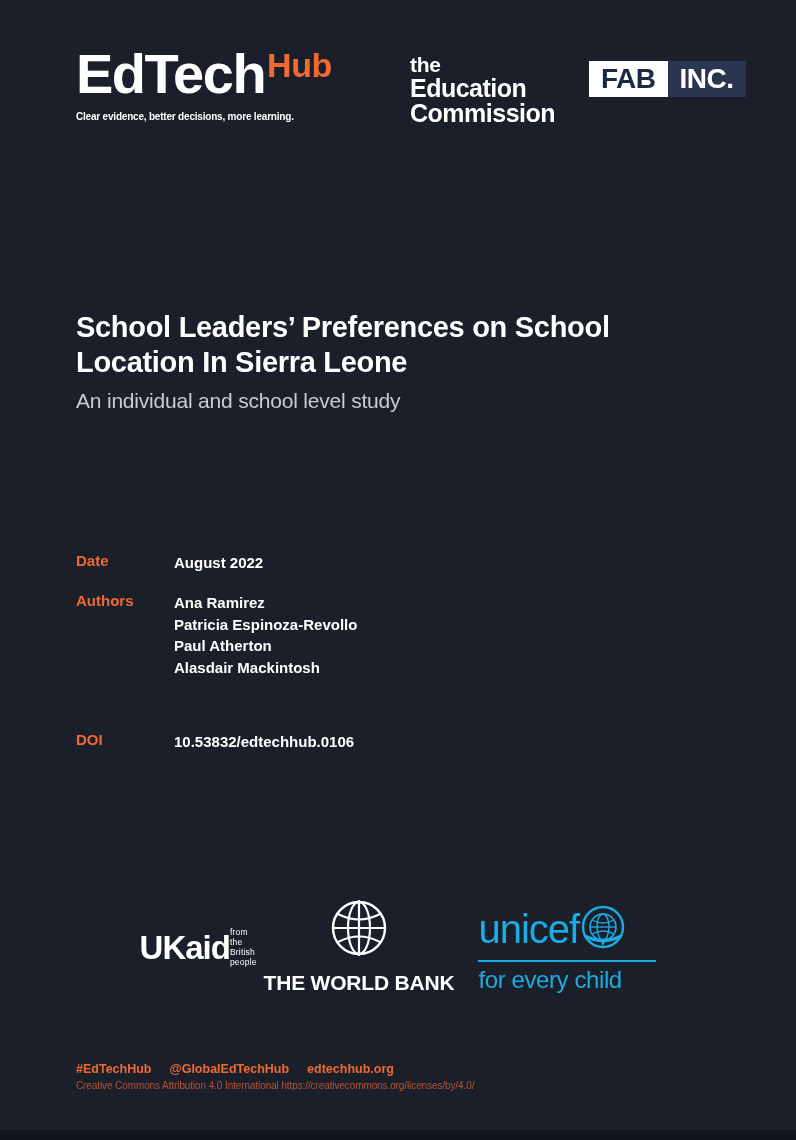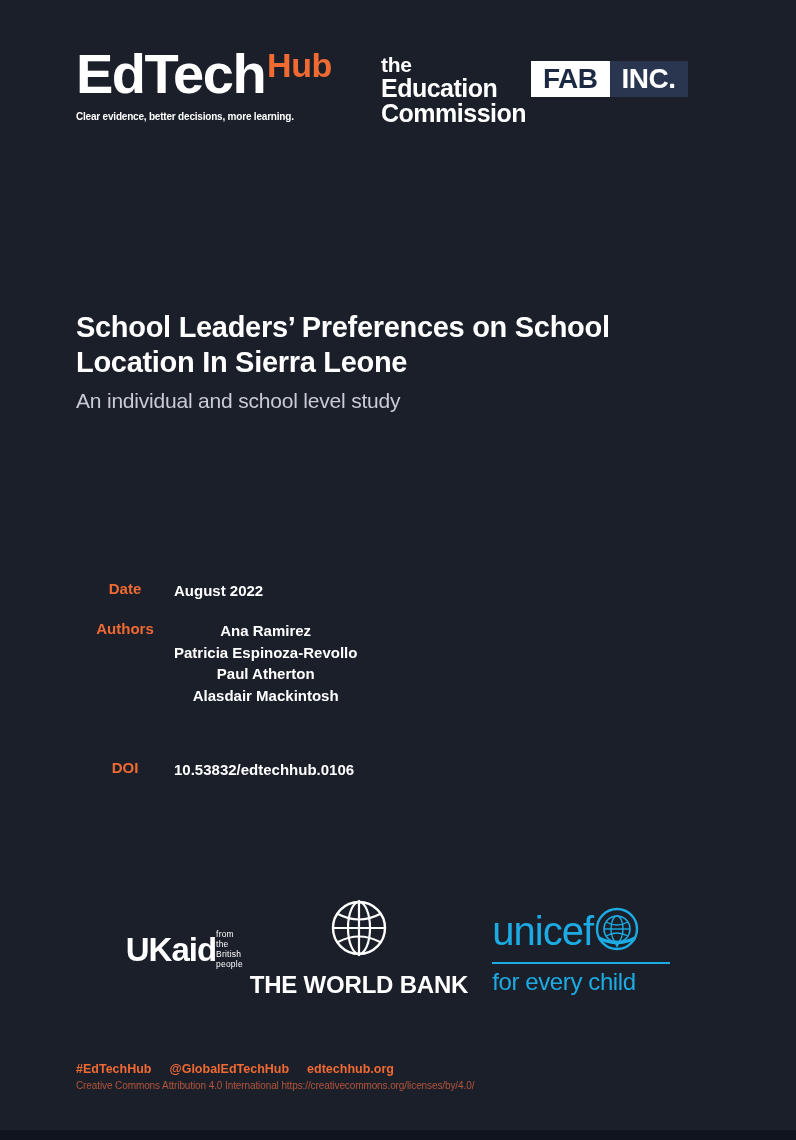--- a/index.html
+++ b/index.html
@@ -22,21 +22,21 @@
     box-sizing: border-box;
   }
 
   
   .logo-bar {
     position: absolute;
     left: 76px;
     top: 46px;
     display: flex;
     align-items: flex-start;
-    gap: 5px;
+    gap: 34px;
   }
 
   
   .edtech-logo {
     position: relative;
     width: 300px;
   }
   .edtech-row {
     display: flex;
     align-items: flex-start;
@@ -124,24 +124,23 @@
     color: #c9ccd4;
     margin-top: 8px;
     font-weight: normal;
     letter-spacing: -0.2px;
   }
 
   
   .meta-block {
     position: absolute;
     left: 76px;
-    top: 580px;
+    top: 552px;
     width: 640px;
     font-size: 15px;
-    text-align: center;
   }
   .meta-row {
     display: flex;
     margin-bottom: 18px;
   }
   .meta-label {
     color: #f06a32;
     font-weight: bold;
     width: 98px;
     flex: 0 0 98px;
@@ -201,21 +200,21 @@
 
   
   .worldbank {
     display: flex;
     flex-direction: column;
     align-items: center;
     margin-top: 4px;
   }
   .wb-globe { width: 58px; height: 58px; }
   .wb-text {
-    font-size: 24px;
+    font-size: 21px;
     font-weight: bold;
     color: #ffffff;
     letter-spacing: -0.2px;
     margin-top: 14px;
   }
 
   
   .unicef {
     display: flex;
     flex-direction: column;

